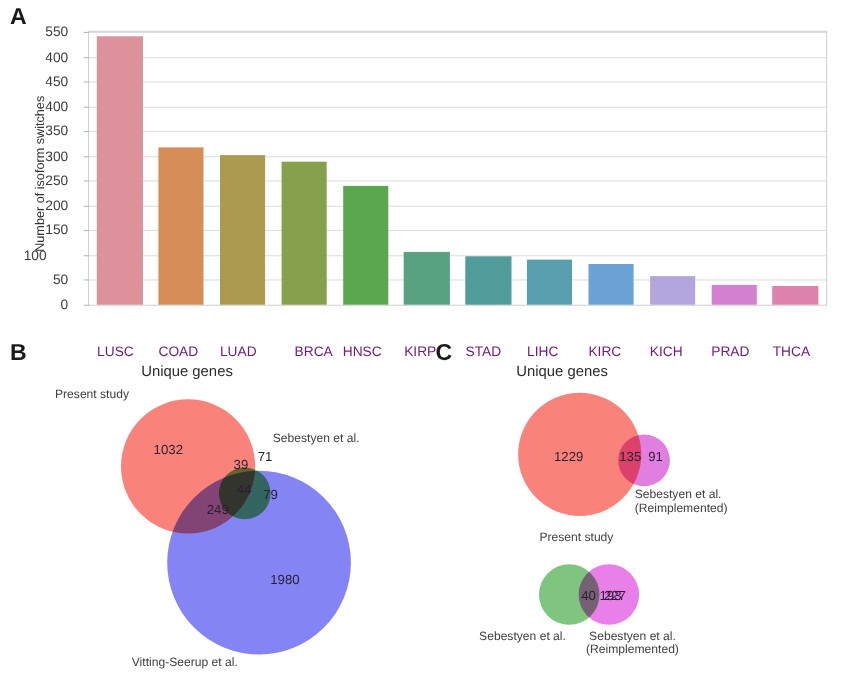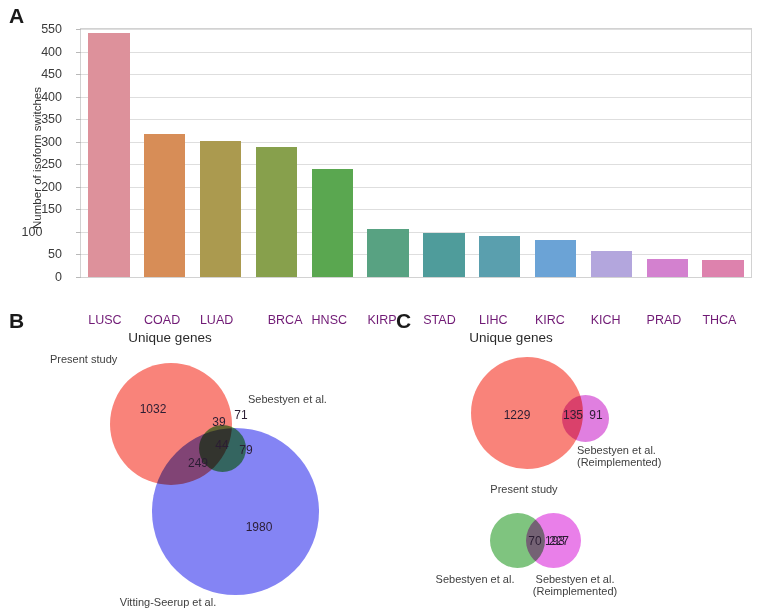--- a/index.html
+++ b/index.html
@@ -238,21 +238,21 @@
       <div>Sebestyen et al.</div>
       <div>(Reimplemented)</div>
     </div>
   </div>
 
   <div class="venn-wrap" style="left:0; top:196px; width:380px; height:113px;">
     <div class="venn-circle" style="left:103px; top:12px; width:55px; height:55px; background:#7fc47f;"></div>
     <div class="venn-circle" style="left:139px; top:12px; width:55px; height:55px; background:#e97fe9;"></div>
 
     <div class="venn-num" style="left:124px; top:40px;margin-left:44px;">193</div>
-    <div class="venn-num" style="left:148px; top:40px;">70</div>
+    <div class="venn-num" style="left:148px; top:40px;">40</div>
     <div class="venn-num" style="left:172px; top:40px;">227</div>
 
     <div class="venn-label" style="left:88px; top:72px; transform:translateX(-50%);">Sebestyen et al.</div>
     <div class="venn-label" style="left:188px; top:72px; transform:translateX(-50%); text-align:center;">
       <div>Sebestyen et al.</div>
       <div>(Reimplemented)</div>
     </div>
   </div>
 </div>
 

